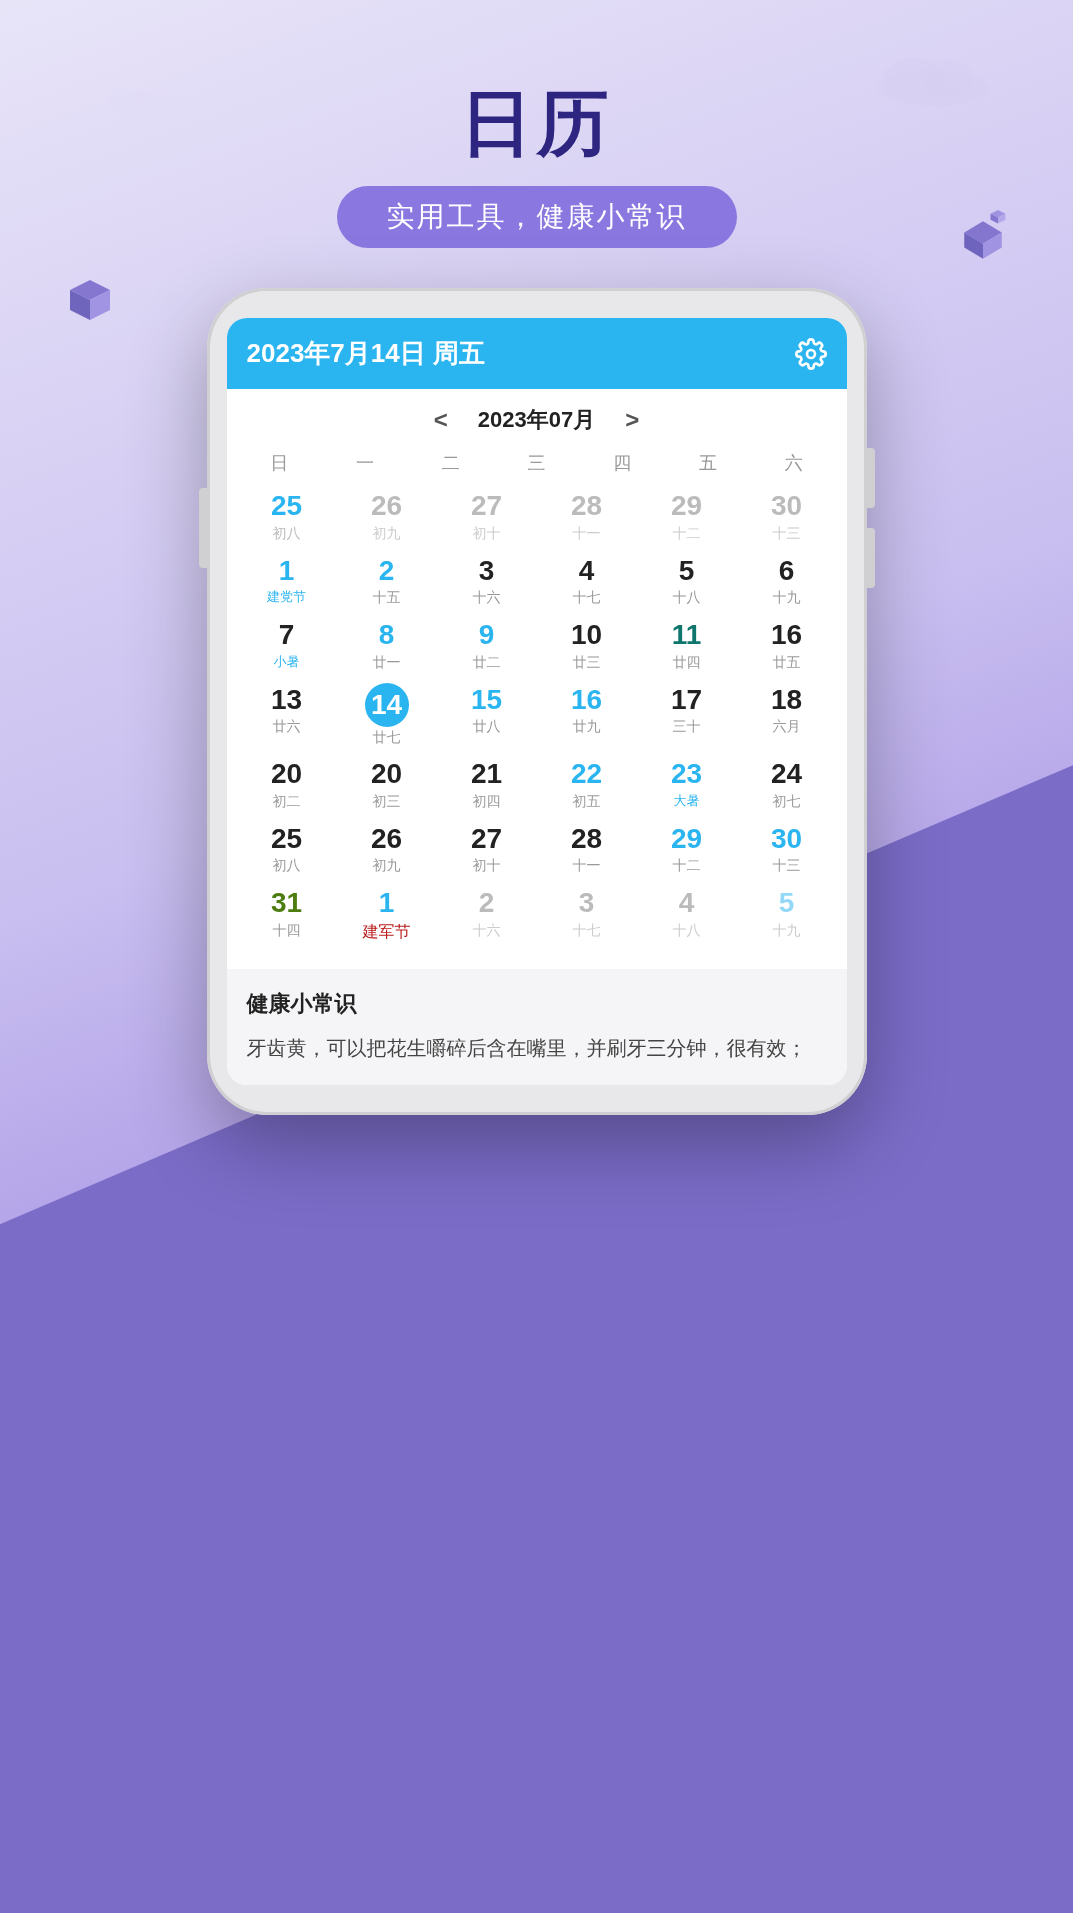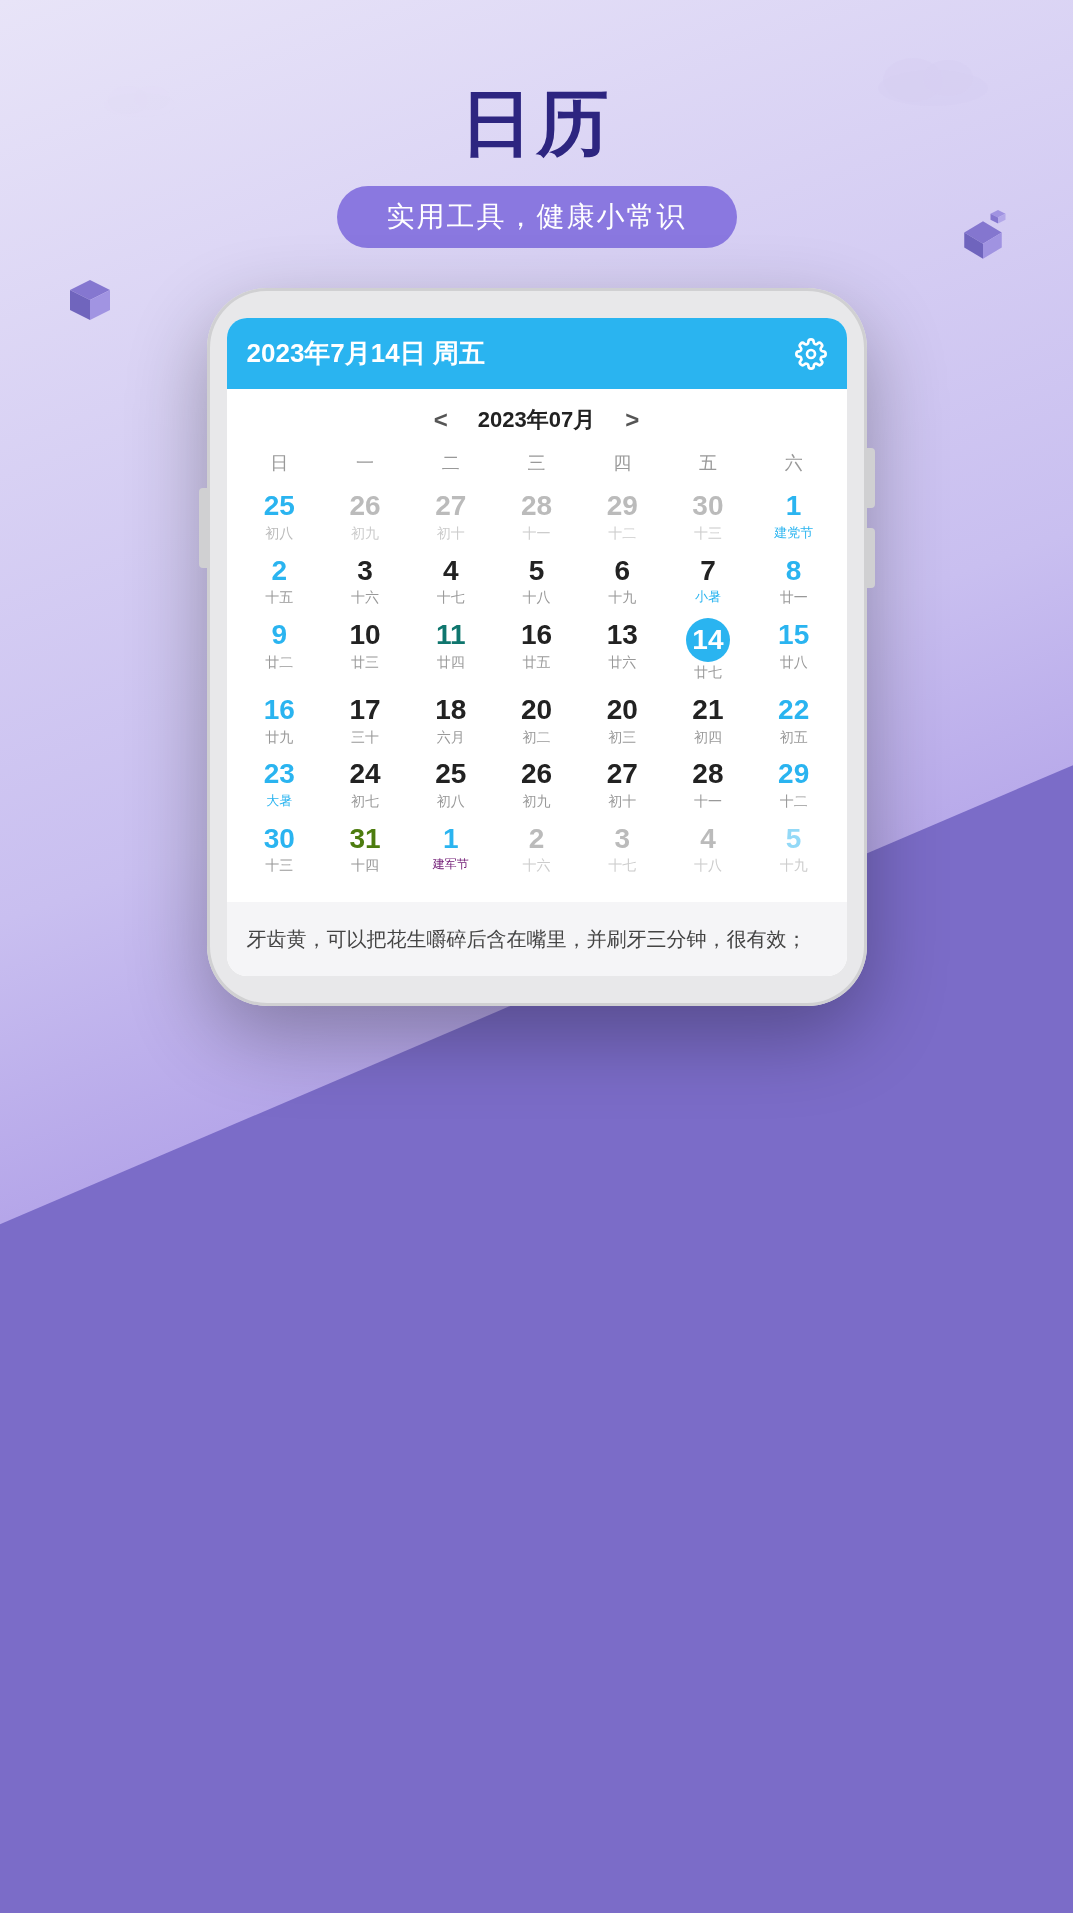--- a/index.html
+++ b/index.html
@@ -157,21 +157,21 @@
     }
     .cal-dow-cell {
       text-align: center;
       font-size: 18px;
       color: #999;
     }
 
     
     .cal-grid {
       display: grid;
-      grid-template-columns: repeat(7, 1fr);
+      grid-template-columns: repeat(6, 1fr);
       padding: 4px 10px 10px;
       gap: 0;
     }
     .cal-day {
       display: flex;
       flex-direction: column;
       align-items: center;
       padding: 6px 2px;
       position: relative;
     }
@@ -459,21 +459,21 @@
           <div class="cal-day" style="cursor:pointer">
             <span class="cal-day-num" style="color:#2ab4f0">30</span>
             <span class="cal-day-lunar" style="color:#999">十三</span>
           </div>
           <div class="cal-day" style="cursor:pointer">
             <span class="cal-day-num" style="color:#4d7c0f">31</span>
             <span class="cal-day-lunar" style="color:#999">十四</span>
           </div>
           <div class="cal-day" style="cursor:pointer">
             <span class="cal-day-num" style="color:#2ab4f0">1</span>
-            <span class="cal-day-lunar" style="color:#701a75;font-size:12px">建军节</span>
+            <span class="cal-day-lunar" style="color:#b91c1c;font-size:16px">建军节</span>
           </div>
           <div class="cal-day" style="cursor:pointer">
             <span class="cal-day-num" style="color:#bbb">2</span>
             <span class="cal-day-lunar" style="color:#ccc">十六</span>
           </div>
           <div class="cal-day" style="cursor:pointer">
             <span class="cal-day-num" style="color:#bbb">3</span>
             <span class="cal-day-lunar" style="color:#ccc">十七</span>
           </div>
           <div class="cal-day" style="cursor:pointer">
@@ -481,18 +481,19 @@
             <span class="cal-day-lunar" style="color:#ccc">十八</span>
           </div>
           <div class="cal-day" style="cursor:pointer">
             <span class="cal-day-num" style="color:#2ab4f0;opacity:0.5">5</span>
             <span class="cal-day-lunar" style="color:#ccc">十九</span>
           </div>
         </div>
       </div>
 
       <div class="health-section">
+        <div class="health-title">健康小常识</div>
         <div class="health-text">牙齿黄，可以把花生嚼碎后含在嘴里，并刷牙三分钟，很有效；</div>
       </div>
 
     </div>
   </div>
 </div>
 
 </body></html>

